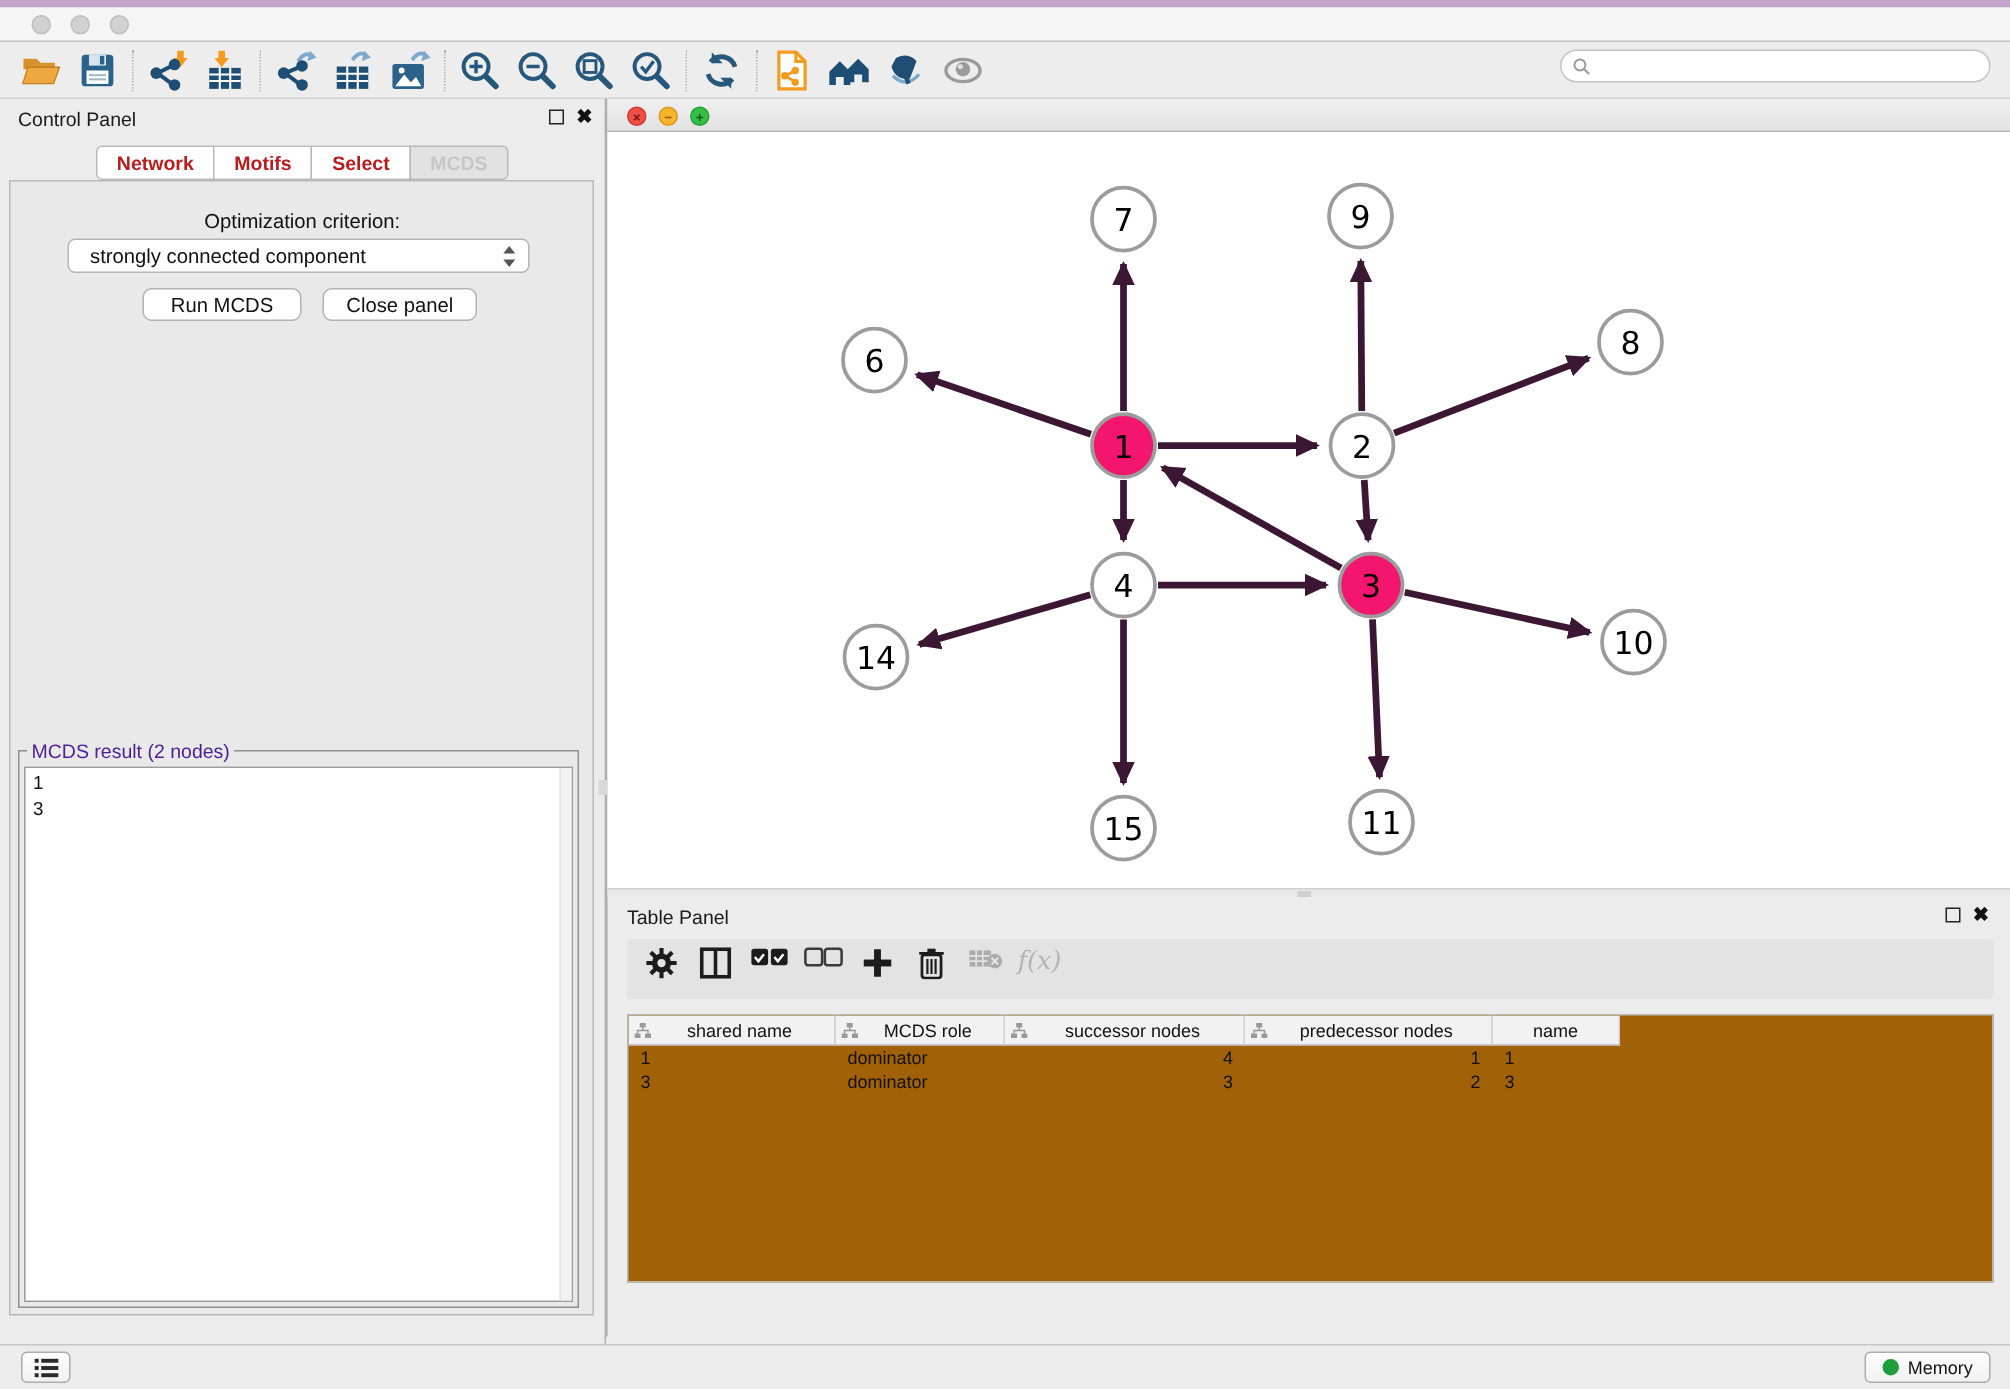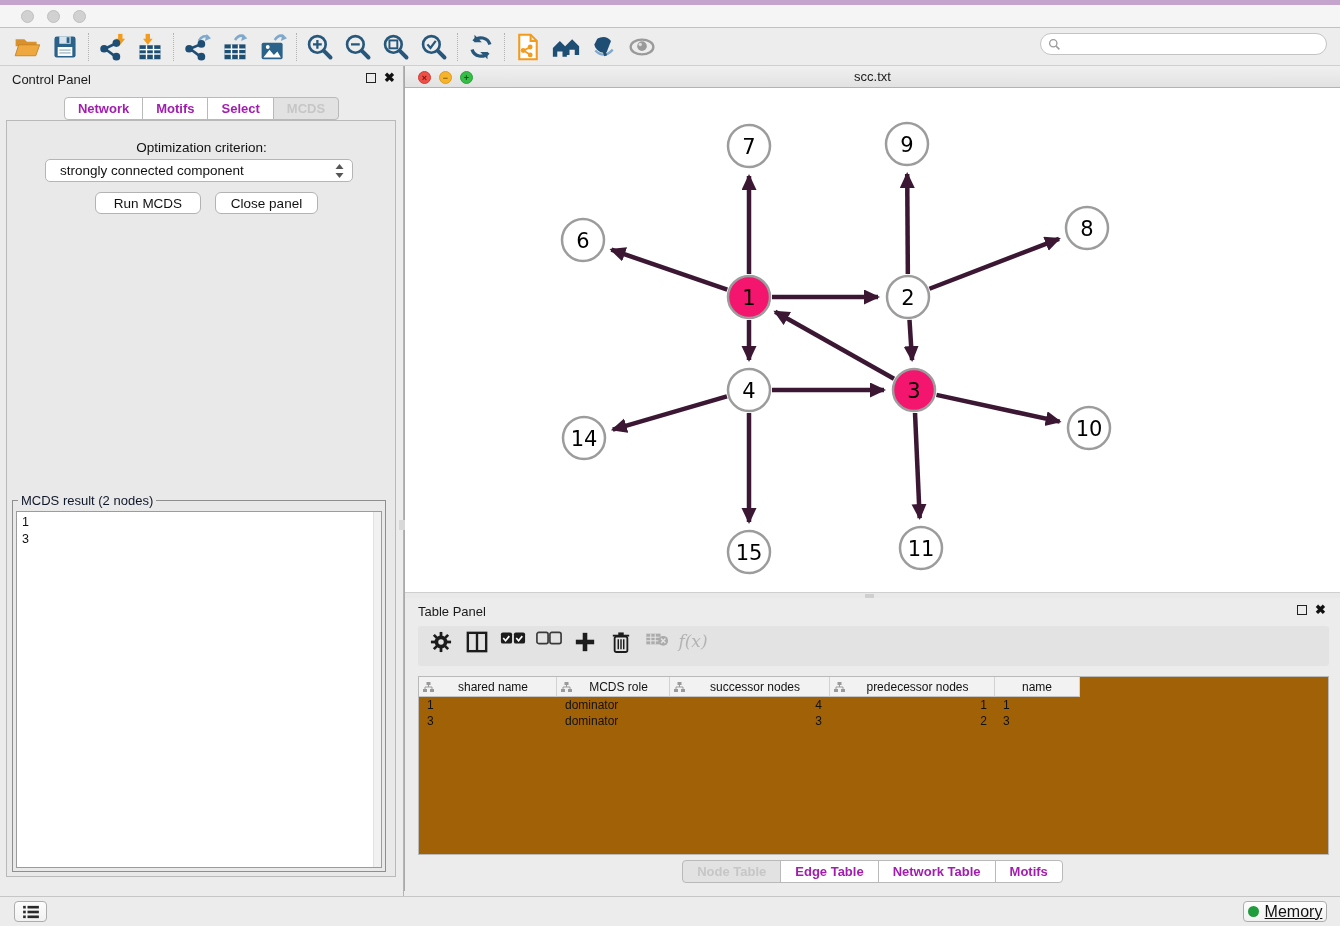--- a/index.html
+++ b/index.html
@@ -26,41 +26,41 @@
   #control-panel { position:absolute; left:0; top:66px; width:404px; height:830px; background:#ececec;
     border-right:1px solid #b5b5b5; }
   .panel-head { position:absolute; left:0; top:0; right:0; height:26px; }
   .panel-title { position:absolute; left:12px; top:6px; font-size:13px; color:#1a1a1a; }
   .ph-icons { position:absolute; right:8px; top:6px; display:flex; gap:8px; align-items:center; }
   .float-ic { width:10px; height:10px; border:1.6px solid #222; }
   .close-ic { font-size:13px; font-weight:bold; color:#111; line-height:11px; }
 
   .tabs-row { position:absolute; top:31px; left:0; right:0; display:flex; justify-content:center; }
   .tab { background:#fff; border:1px solid #b9b9b9; margin-left:-1px; padding:3px 13px;
-    font-size:13px; font-weight:600; color:#a21caf; }
+    font-size:13px; font-weight:600; color:#b91c1c; }
   .tab:first-child { border-radius:4px 0 0 4px; margin-left:0; }
   .tab:last-child { border-radius:0 4px 4px 0; }
   .tab.sel { background:#e2e2e2; color:#c6c6c6; }
 
   #cp-box { position:absolute; left:6px; right:7px; top:54px; bottom:19px;
     border:1px solid #b9b9b9; background:#e9e9e9; }
   #opt-label { position:absolute; left:0; right:0; top:74px; text-align:center; font-size:13.5px; color:#111; }
   #criterion-select { position:absolute; left:45px; top:93px; width:308px; height:23px; background:#fff;
     border:1px solid #b5b5b5; border-radius:5px; display:flex; align-items:center; padding-left:14px;
     font-size:13.5px; color:#111; }
   .stepper { position:absolute; right:7px; top:3px; width:11px; height:16px; }
   .btn { position:absolute; height:22px; background:#fff; border:1px solid #b3b3b3; border-radius:6px;
     font-size:13.5px; color:#111; display:flex; align-items:center; justify-content:center;
     font-family:"Liberation Sans",sans-serif; }
   #run-btn { left:95px; top:126px; width:106px; }
   #closep-btn { left:215px; top:126px; width:103px; }
 
   #mcds-fieldset { position:absolute; left:12px; top:427px; width:374px; height:379px;
     border:1px solid #8f8f8f; padding:3px; }
-  #mcds-fieldset legend { font-size:13px; color:#0f172a; padding:0 3px; margin-left:2px; }
+  #mcds-fieldset legend { font-size:13px; color:#4c1d95; padding:0 3px; margin-left:2px; }
   #mcds-result { position:relative; width:100%; height:100%; background:#fff; border:1px solid #9c9c9c;
     font-size:12.5px; color:#111; padding:2px 5px; line-height:17px; }
   #mcds-result .sb { position:absolute; right:0; top:0; bottom:0; width:8px; background:#f1f1f1;
     border-left:1px solid #e2e2e2; }
 
   
   #net-window { position:absolute; left:404px; top:66px; width:936px; height:532px; background:#fff;
     border-left:1px solid #a9a9a9; }
   #net-titlebar { position:absolute; left:0; top:0; right:0; height:22px;
     background:linear-gradient(#f0f0f0,#e2e2e2); border-bottom:1px solid #b3b3b3; }
@@ -94,21 +94,21 @@
 
   #tp-tabs { position:absolute; left:0; right:0; top:262px; display:flex; justify-content:center; }
   #tp-tabs .tab { padding:3px 14px; }
 
   
   #status-bar { position:absolute; left:0; top:896px; width:1340px; height:30px; background:#ececec;
     border-top:1px solid #c6c6c6; }
   .sb-btn { position:absolute; top:4px; height:21px; background:linear-gradient(#fdfdfd,#f1f1f1);
     border:1px solid #adadad; border-radius:4px; display:flex; align-items:center; justify-content:center; }
   #list-btn { left:14px; width:33px; }
-  #memory-btn { right:13px; width:84px; gap:6px; font-size:16px; color:#111;text-decoration:underline; }
+  #memory-btn { right:13px; width:84px; gap:6px; font-size:12px; color:#111; }
   #mem-dot { width:11px; height:11px; border-radius:50%; background:#1f9d3c; }
 </style>
 </head>
 <body>
 
 <div id="top-strip"></div>
 <div id="titlebar">
   <span class="tl-dot" style="left:21px"></span>
   <span class="tl-dot" style="left:47px"></span>
   <span class="tl-dot" style="left:73px"></span>
@@ -306,21 +306,20 @@
       <div class="sb"></div>
     </div>
   </fieldset>
 </div>
 
 <div id="net-window">
   <div id="net-titlebar">
     <span class="lamp" style="left:13px; background:#ee5048; border:1px solid #d0392f; color:#7e100b;">×</span>
     <span class="lamp" style="left:34px; background:#f6b32c; border:1px solid #dd9a20; color:#8c5c07;">−</span>
     <span class="lamp" style="left:55px; background:#37bc47; border:1px solid #27a436; color:#0d5e16;">+</span>
-    <div id="net-title">scc.txt</div>
   </div>
   <div id="net-canvas">
     <svg width="935" height="504" viewBox="0 0 935 504">
         <defs>
           <marker id="arrow" markerUnits="userSpaceOnUse" markerWidth="20" markerHeight="17" refX="14" refY="7.5" orient="auto">
             <path d="M0,0 L16,7.5 L0,15 Z" fill="#3c1734"></path>
           </marker>
         </defs>
         <line x1="344" y1="186" x2="344" y2="88" stroke="#3c1734" stroke-width="4.5" marker-end="url(#arrow)"></line>
         <line x1="322.2466915728205" y1="201.5304904798239" x2="206.37388055719066" y2="161.74283850457752" stroke="#3c1734" stroke-width="4.5" marker-end="url(#arrow)"></line>
@@ -494,26 +493,20 @@
     </div>
     <div class="tr">
       <div class="td c0">3</div>
       <div class="td c1">dominator</div>
       <div class="td c2 num">3</div>
       <div class="td c3 num">2</div>
       <div class="td c4">3</div>
     </div>
   </div>
 
-  <div id="tp-tabs">
-    <span class="tab sel">Node Table</span>
-    <span class="tab">Edge Table</span>
-    <span class="tab">Network Table</span>
-    <span class="tab">Motifs</span>
-  </div>
 </div>
 
 <div id="status-bar">
   <div class="sb-btn" id="list-btn">
     <svg width="18" height="14" viewBox="0 0 20 16">
       <rect x="1" y="1" width="3" height="3" fill="#2a2a2a"></rect>
         <rect x="6" y="1" width="13" height="3" fill="#2a2a2a"></rect>
       <rect x="1" y="6.5" width="3" height="3" fill="#2a2a2a"></rect>
         <rect x="6" y="6.5" width="13" height="3" fill="#2a2a2a"></rect>
       <rect x="1" y="12" width="3" height="3" fill="#2a2a2a"></rect>

